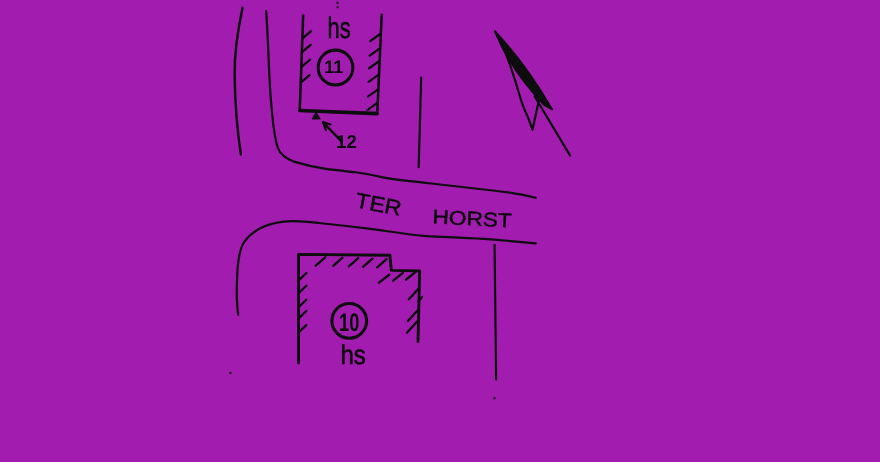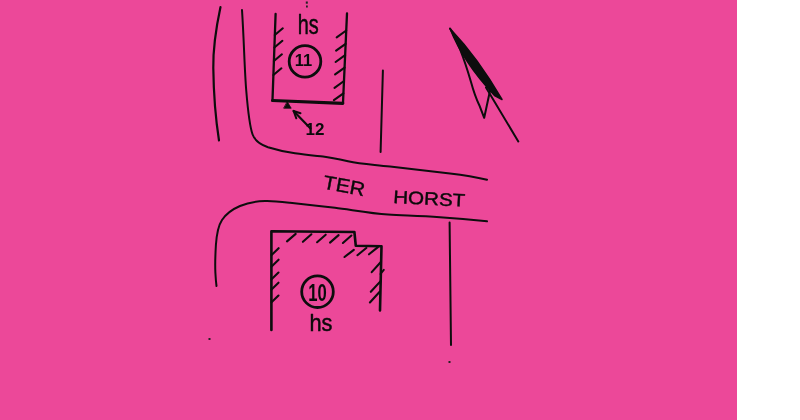--- a/index.html
+++ b/index.html
@@ -1,16 +1,16 @@
 <!DOCTYPE html>
 <html><head>
 <meta charset="utf-8">
 <style>
 html,body{margin:0;padding:0;background:#ffffff;}
-#map{position:relative;width:737px;height:420px;background:#ec4899;overflow:hidden;text-align:right;}
+#map{position:relative;width:800px;height:420px;background:#a21caf;overflow:hidden;text-align:right;}
 text{font-family:"Liberation Sans",sans-serif;fill:#0a0a0a;}
 </style>
 </head>
 <body>
 
 <div id="map">
 <svg width="800" height="420" viewBox="0 0 800 420">
 <g fill="none" stroke="#0d0d0d" stroke-linecap="round" stroke-linejoin="round">
 
 <path d="M220.5,7 C216,28 213,48 213.3,68 C213.6,92 215.5,118 219,140.5" stroke-width="2.2"></path>

